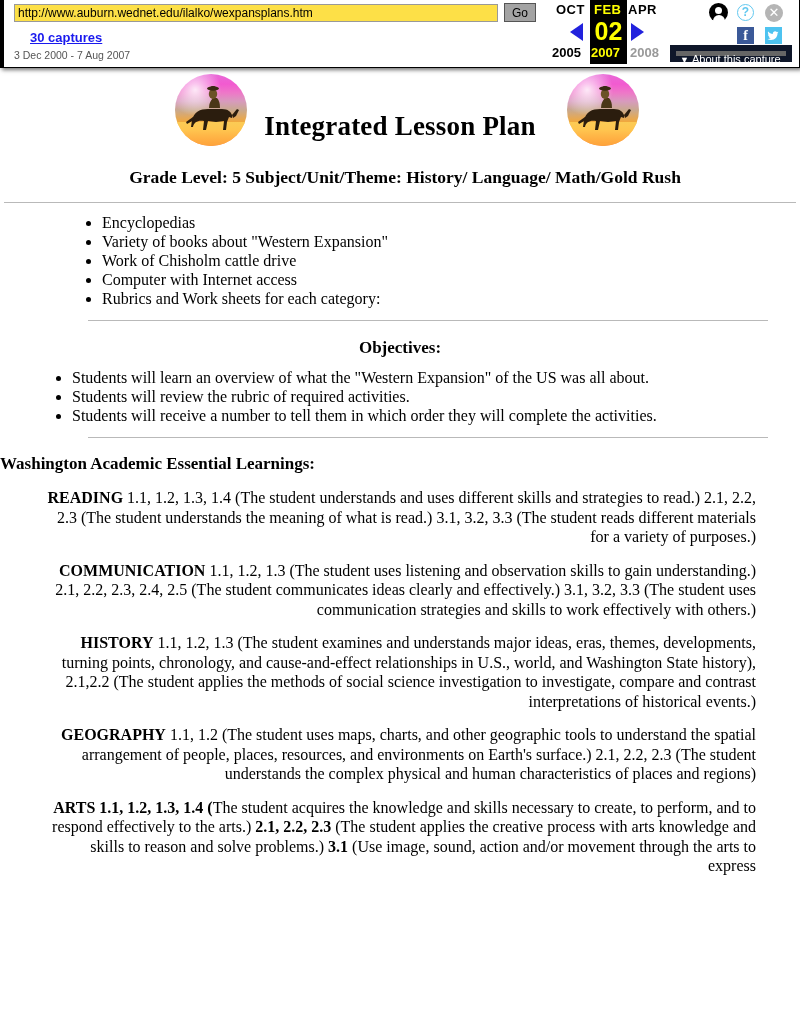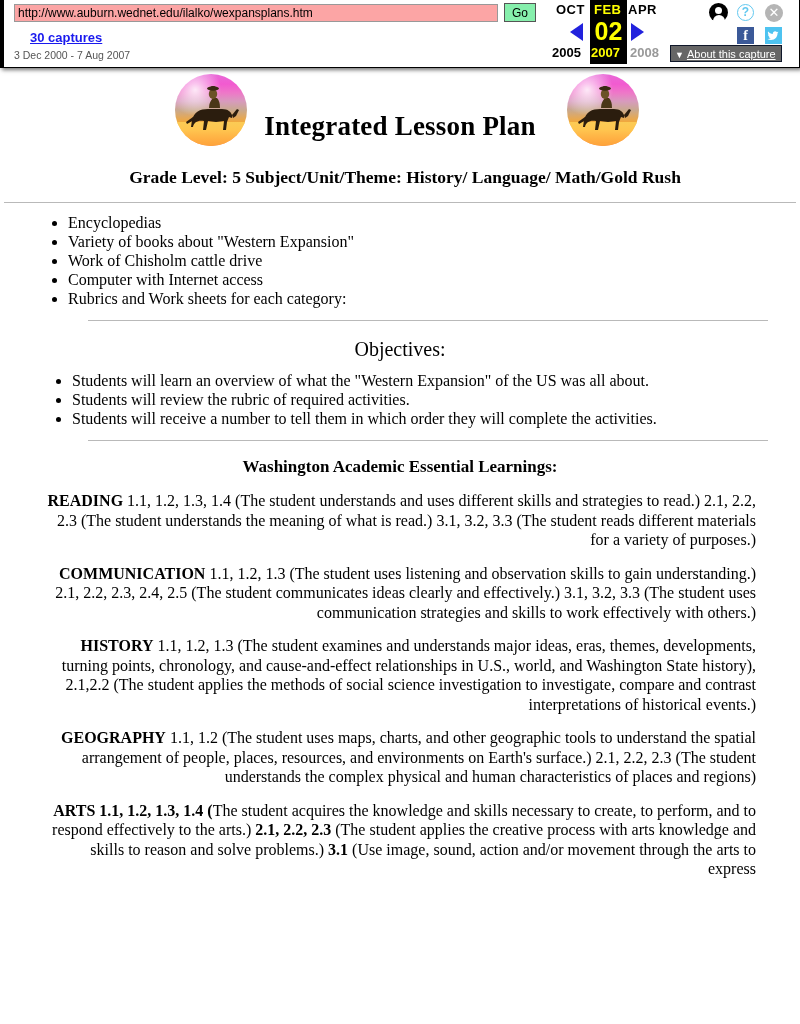--- a/index.html
+++ b/index.html
@@ -15,27 +15,27 @@
     background:#fff;border:1px solid #000;border-top:0;border-left:0;
     box-shadow:2px 2px 4px rgba(0,0,0,.55);
     font-family:"Liberation Sans","DejaVu Sans",sans-serif;
     overflow:hidden;
   }
   #wm-bar:before{content:"";position:absolute;left:0;top:0;width:4px;height:68px;background:#000;}
 
   #wm-url-row{position:absolute;left:14px;top:3px;display:flex;align-items:center;gap:6px;}
   #wm-url{
     width:484px;height:18px;box-sizing:border-box;
-    border:1px solid #999;background:#fca5a5;color:#000;
+    border:1px solid #999;background:#fde047;color:#000;
     font-family:"Liberation Sans","DejaVu Sans",sans-serif;font-size:12px;
     padding:1px 3px;outline:none;
   }
   #wm-go{
     height:19px;min-width:32px;box-sizing:border-box;
-    border:1px solid #555;background:#86efac;color:#000;
+    border:1px solid #555;background:#a3a3a3;color:#000;
     font-family:"Liberation Sans","DejaVu Sans",sans-serif;font-size:12px;
     line-height:16px;padding:0 5px;cursor:pointer;
   }
 
   #wm-captures{
     position:absolute;left:30px;top:30px;
     font-size:13px;font-weight:bold;color:#1a1aee;
     text-decoration:underline;cursor:pointer;
   }
   #wm-daterange{
@@ -84,21 +84,21 @@
   #wm-fb{position:absolute;left:737px;top:27px;width:17px;height:17px;background:#3b5998;
          color:#fff;font-weight:bold;font-size:14px;line-height:17px;text-align:center;
          font-family:"Liberation Serif","DejaVu Serif",serif;cursor:pointer;}
   #wm-tw{position:absolute;left:765px;top:27px;width:17px;height:17px;background:#4ec3f0;cursor:pointer;}
   #wm-tw svg{display:block;}
 
   #wm-about{
     position:absolute;left:670px;top:45px;height:17px;box-sizing:border-box;
     background:#666;color:#fff;font-size:11px;line-height:17px;
     padding:0 5px 0 4px;cursor:pointer;white-space:nowrap;
-    border:1px solid #0f172a;
+    border:6px solid #0f172a;
   }
   #wm-about u{text-decoration:underline;}
   #wm-about .caret{font-size:9px;margin-right:3px;}
 
   
   #page{padding:0;}
 
   #masthead{position:relative;height:82px;}
   .horse{
     position:absolute;top:6px;width:72px;height:72px;border-radius:50%;
@@ -125,28 +125,28 @@
 
   #gradeline{
     text-align:center;font-size:17.5px;font-weight:bold;
     margin:17px 0 0 10px;
   }
 
   hr.full{border:0;border-top:1px solid #b9b9b9;margin:14px 4px 0 4px;}
   hr.inner{border:0;border-top:1px solid #b9b9b9;margin:12px 32px 0 88px;}
 
   h2.sec{font-size:17.5px;font-weight:bold;margin:18px 0 0 4px;}
-  h3.center{font-size:20px;font-weight:normal;text-align:center;margin:17px 0 0 0;}
-
-  ul.bul{margin:10px 0 0 0;padding-left:68px;list-style:disc;}
+  h3.center{font-size:17px;font-weight:bold;text-align:center;margin:17px 0 0 0;}
+
+  ul.bul{margin:10px 0 0 0;padding-left:102px;list-style:disc;}
   ul.bul li{font-size:16px;line-height:19px;margin:0;}
   ul.obj{padding-left:72px;}
   ul.obj li{margin-bottom:0;}
 
-  #eal-title{font-size:17px;font-weight:bold;text-align:center;margin:16px 0 0 0;}
+  #eal-title{font-size:17px;font-weight:bold;text-align:left;margin:16px 0 0 0;}
 
   .eal{font-size:16px;line-height:19.5px;margin:14px 44px 0 44px;text-align:right;}
   .eal b{font-weight:bold;}
 </style>
 </head>
 <body>
 
 <div id="wm-bar">
 
   <div id="wm-url-row">

